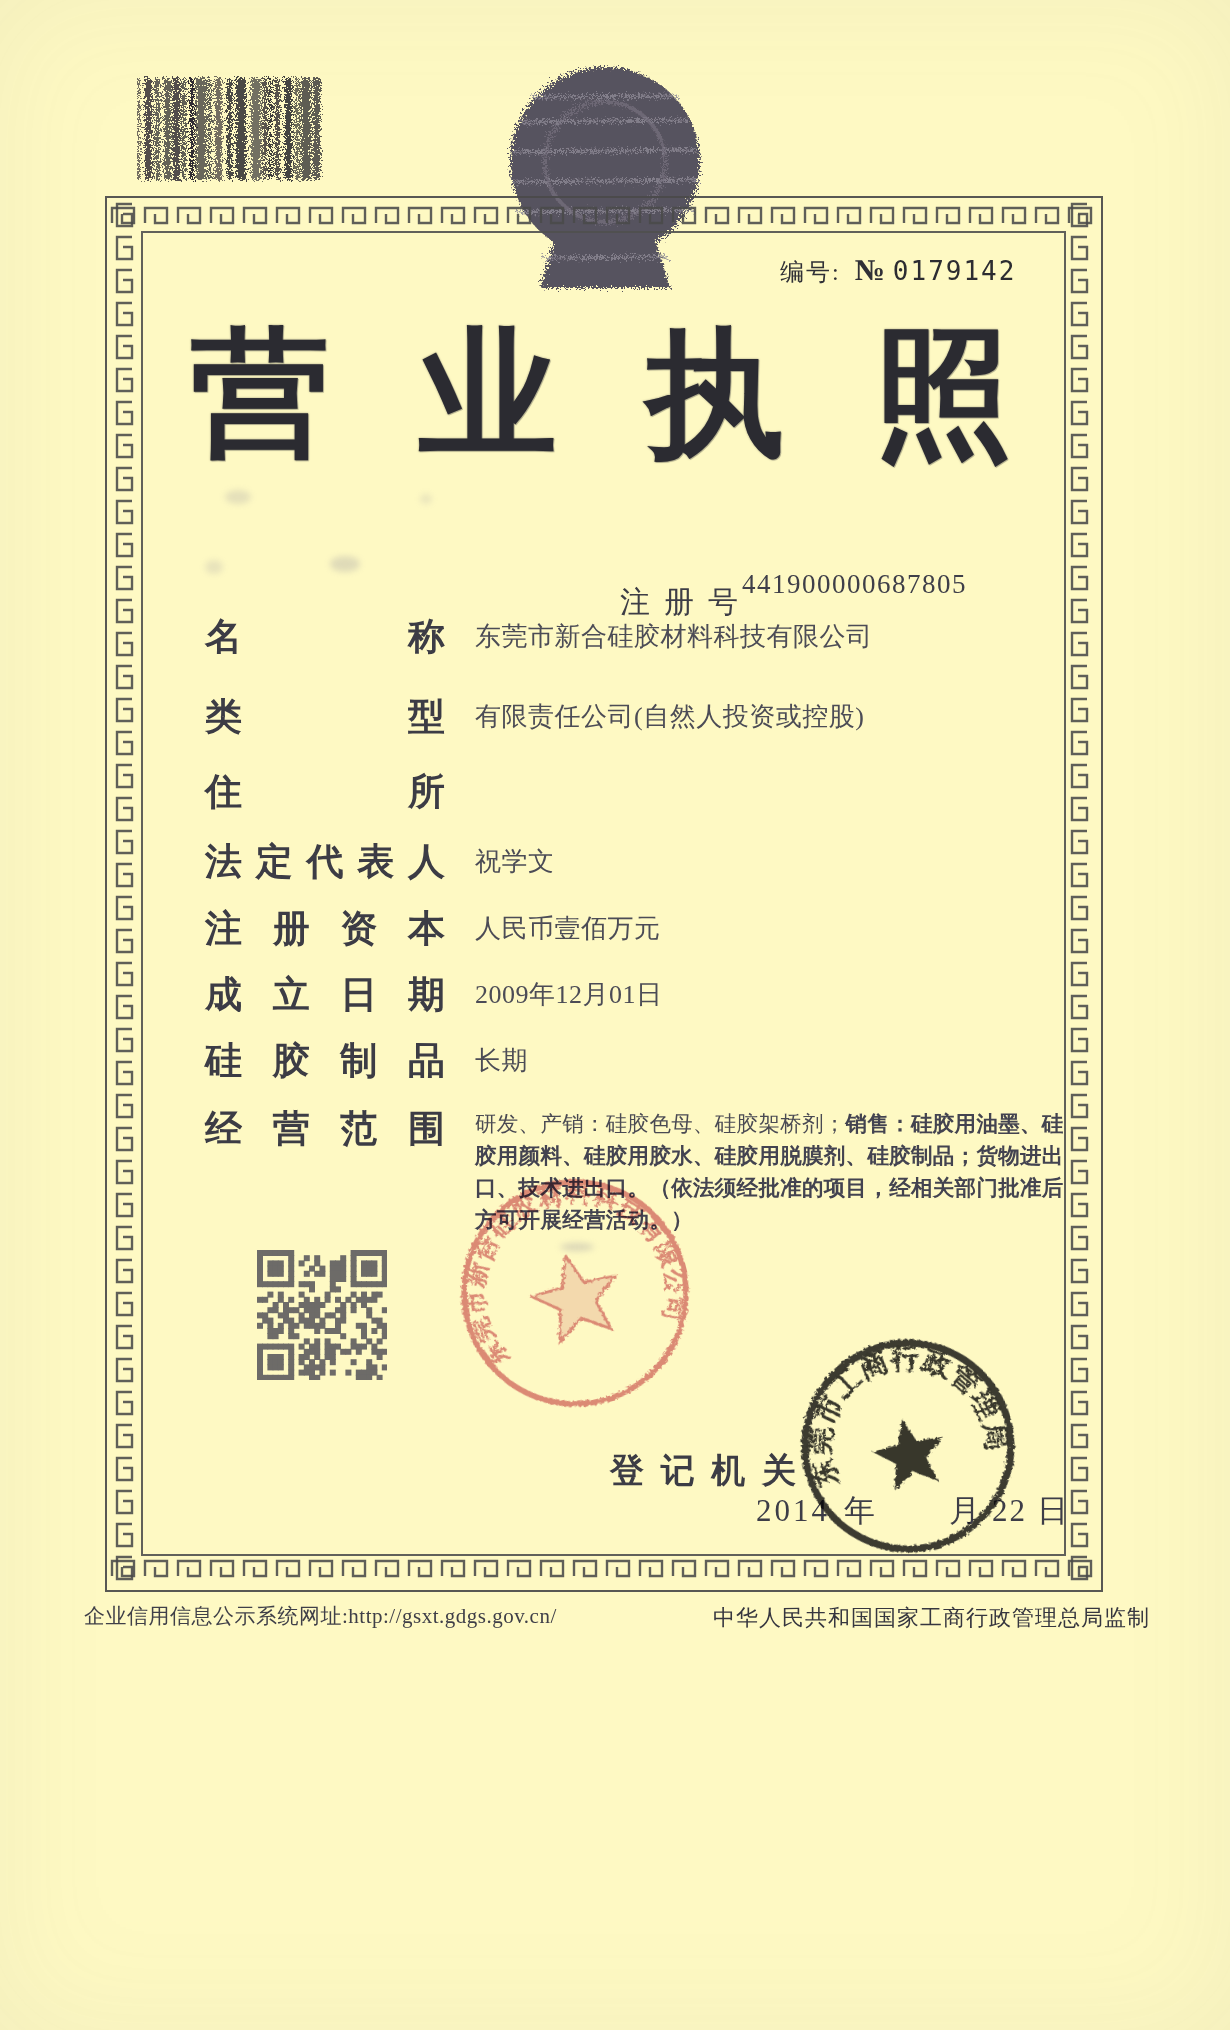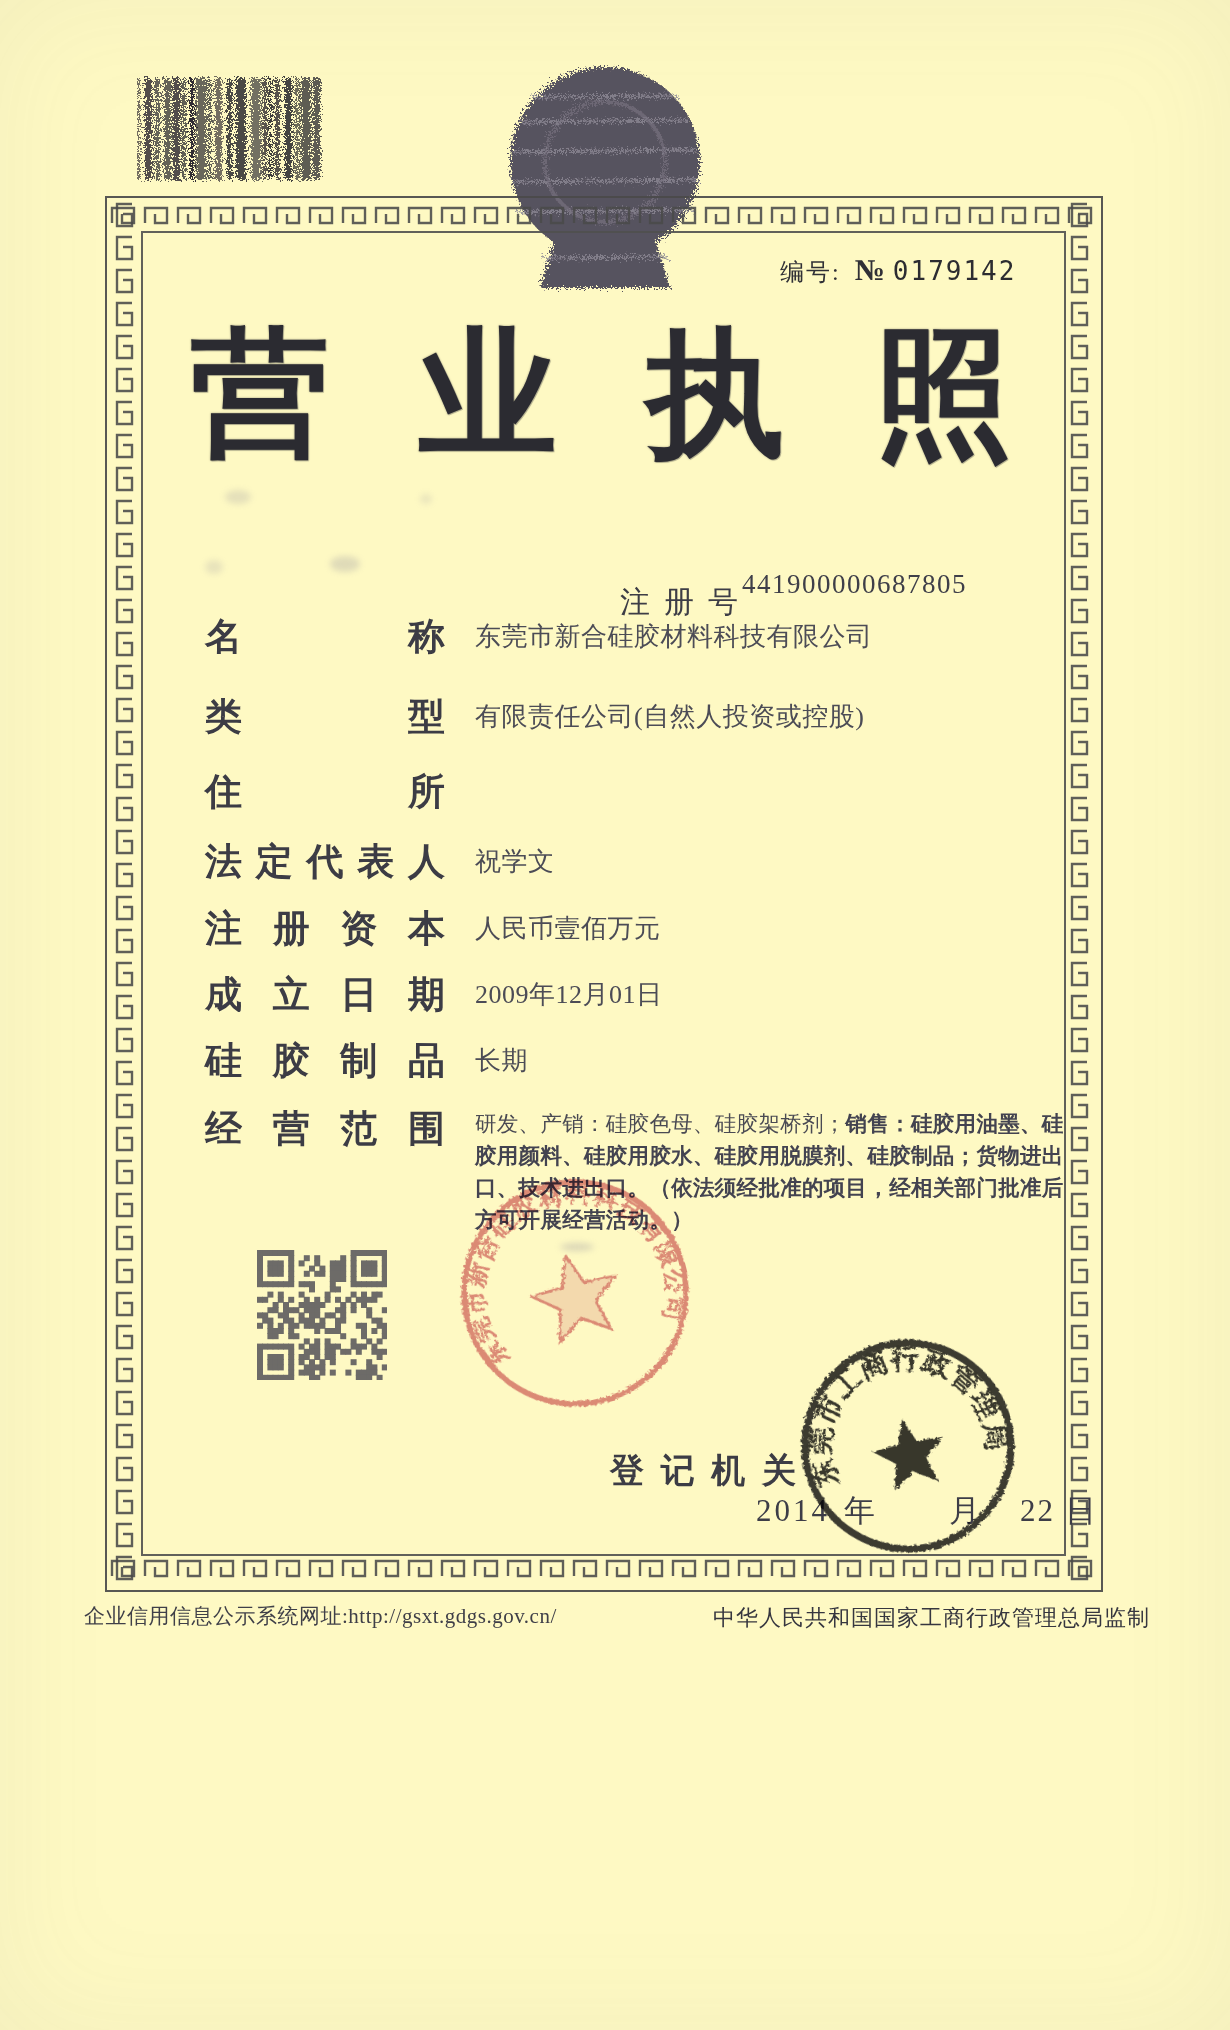--- a/index.html
+++ b/index.html
@@ -43,21 +43,21 @@
   .fvalue{margin-left:270px;font-size:26px;color:#4c4c56;padding-top:7px;letter-spacing:.5px;}
   .fvalue.tight{font-size:24.5px;letter-spacing:0;}
   .scope .fvalue{font-size:21.5px;line-height:32px;letter-spacing:.3px;padding-top:4px;color:#4a4a53;}
   .scope .p2{font-weight:600;color:#434350;}
   
   .regorg{left:610px;top:1420px;width:186px;font-size:34px;font-weight:600;color:#3c3c45;text-align:justify;text-align-last:justify;z-index:4;margin-top:28px;}
   .dateline{left:756px;top:1490px;font-size:31px;color:#3d3d47;white-space:nowrap;z-index:4;}
   .dateline .y{letter-spacing:3px;}
   .dateline .u1{margin-left:14px;}
   .dateline .u2{margin-left:74px;}
-  .dateline .d{margin-left:40px;letter-spacing:2px;}
+  .dateline .d{margin-left:12px;letter-spacing:2px;}
   .dateline .u3{margin-left:10px;}
   .footer-left{left:84px;top:1602px;font-size:21px;color:#3f3f48;letter-spacing:.5px;}
   .footer-right{left:690px;top:1603px;width:460px;text-align:right;font-size:22px;font-weight:400;color:#36363f;letter-spacing:1px;}
   
   .qr-box{left:257px;top:1250px;width:130px;height:130px;opacity:.82;}
   .red-seal{left:450px;top:1168px;z-index:5;mix-blend-mode:multiply;opacity:.92;}
   .black-seal{left:790px;top:1328px;z-index:6;mix-blend-mode:multiply;opacity:.9;}
   .artifact{background:#9a97a0;border-radius:50%;filter:blur(3px);}
 </style>
 </head>

